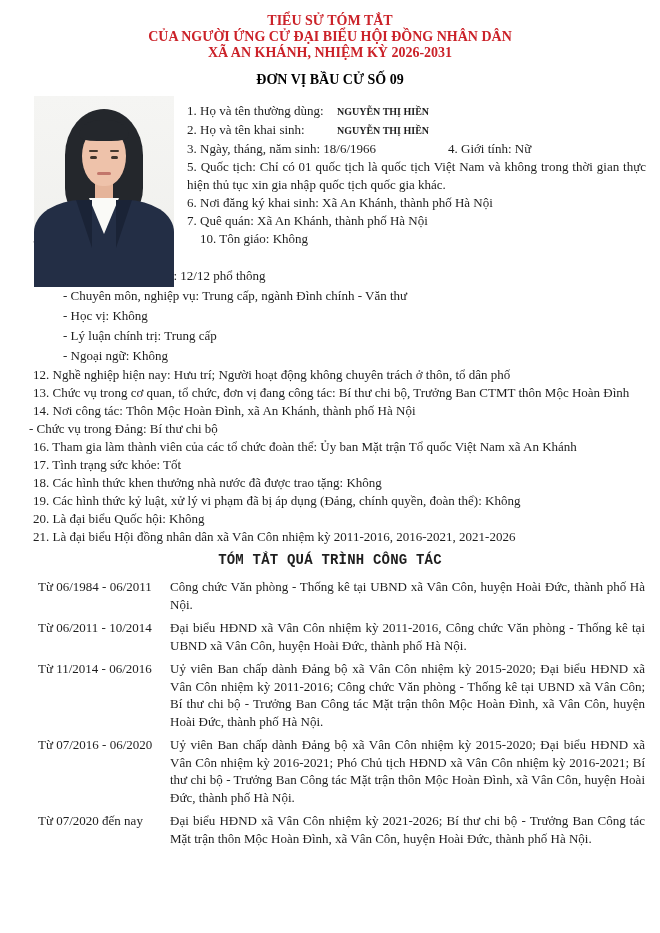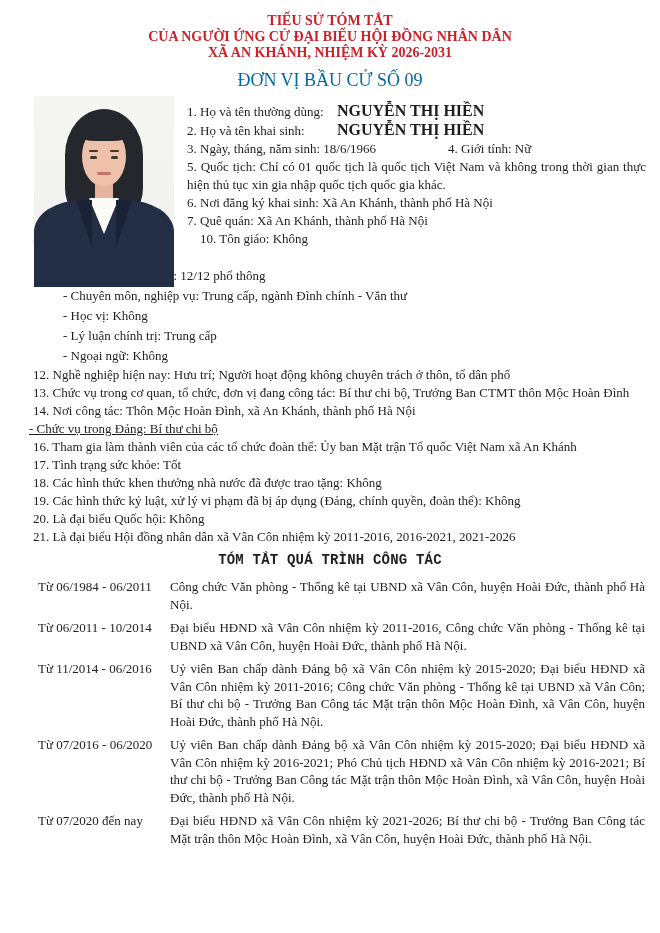--- a/index.html
+++ b/index.html
@@ -4,21 +4,21 @@
 <style>
   html,body{margin:0;padding:0;background:#ffffff;}
   body{width:660px;height:933px;overflow:hidden;
        font-family:"Liberation Serif","DejaVu Serif",serif;
        color:#1e1e1e;font-size:13px;}
   .page{position:relative;width:660px;height:933px;background:#fff;}
 
   
   .header{padding-top:13px;text-align:center;line-height:16px;}
   .t-red{color:#cb2229;font-weight:700;font-size:14px;}
-  .t-blue{color:#0369a1;font-weight:400;font-size:18px;margin-top:11px;}
+  .t-blue{color:#000000;font-weight:700;font-size:14px;margin-top:11px;}
 
   
   .main{position:relative;margin-top:6px;}
 
   
   .photo{position:absolute;left:34px;top:2px;width:140px;height:191px;
          background:linear-gradient(180deg,#f5f5f3 0%,#efefec 100%);overflow:hidden;}
   .ph-hair{position:absolute;left:31px;top:13px;width:78px;height:113px;background:#24272c;
            border-radius:39px 39px 28px 28px / 46px 46px 34px 34px;}
   .ph-neck{position:absolute;left:61px;top:84px;width:18px;height:24px;background:#e5b49a;}
@@ -36,32 +36,32 @@
   .ph-lapel-l{position:absolute;left:38px;top:104px;width:20px;height:48px;background:#1a2336;
               clip-path:polygon(20% 0,100% 0,100% 100%);}
   .ph-lapel-r{position:absolute;left:82px;top:104px;width:20px;height:48px;background:#1a2336;
               clip-path:polygon(0 0,80% 0,0 100%);}
 
   
   .right-block{margin-left:187px;margin-right:14px;padding-top:8px;}
   .right-block .line{line-height:18px;}
   .name-line{line-height:19.5px;}
   .lbl{display:inline-block;width:150px;}
-  .name{font-weight:700;font-size:16px;}
+  .name{font-weight:700;font-size:10px;}
   .sub-indent{padding-left:13px;}
   .just{text-align:justify;}
   .col-340{display:inline-block;width:261px;}
 
   
   .gen-block{margin-left:33px;margin-right:12px;}
   .gen-block .line{line-height:18px;}
   .col-167{display:inline-block;width:167px;}
   .col-257{display:inline-block;width:257px;}
   .dash{padding-left:30px;line-height:20px;}
-  .outdent{margin-left:-4px;text-decoration:underline;}
+  .outdent{margin-left:-4px;}
   .nowrap{white-space:nowrap;}
 
   
   .wh-heading{text-align:center;font-weight:700;font-size:14px;margin-top:5px;line-height:18px;
               letter-spacing:.2px;font-family:Liberation Mono, monospace;}
   .wh-table{margin:9px 15px 0 38px;}
   .wh-row{display:flex;margin-bottom:6px;}
   .wh-period{flex:0 0 132px;line-height:17.5px;white-space:nowrap;}
   .wh-desc{flex:1;text-align:justify;line-height:17.5px;}
 </style>

